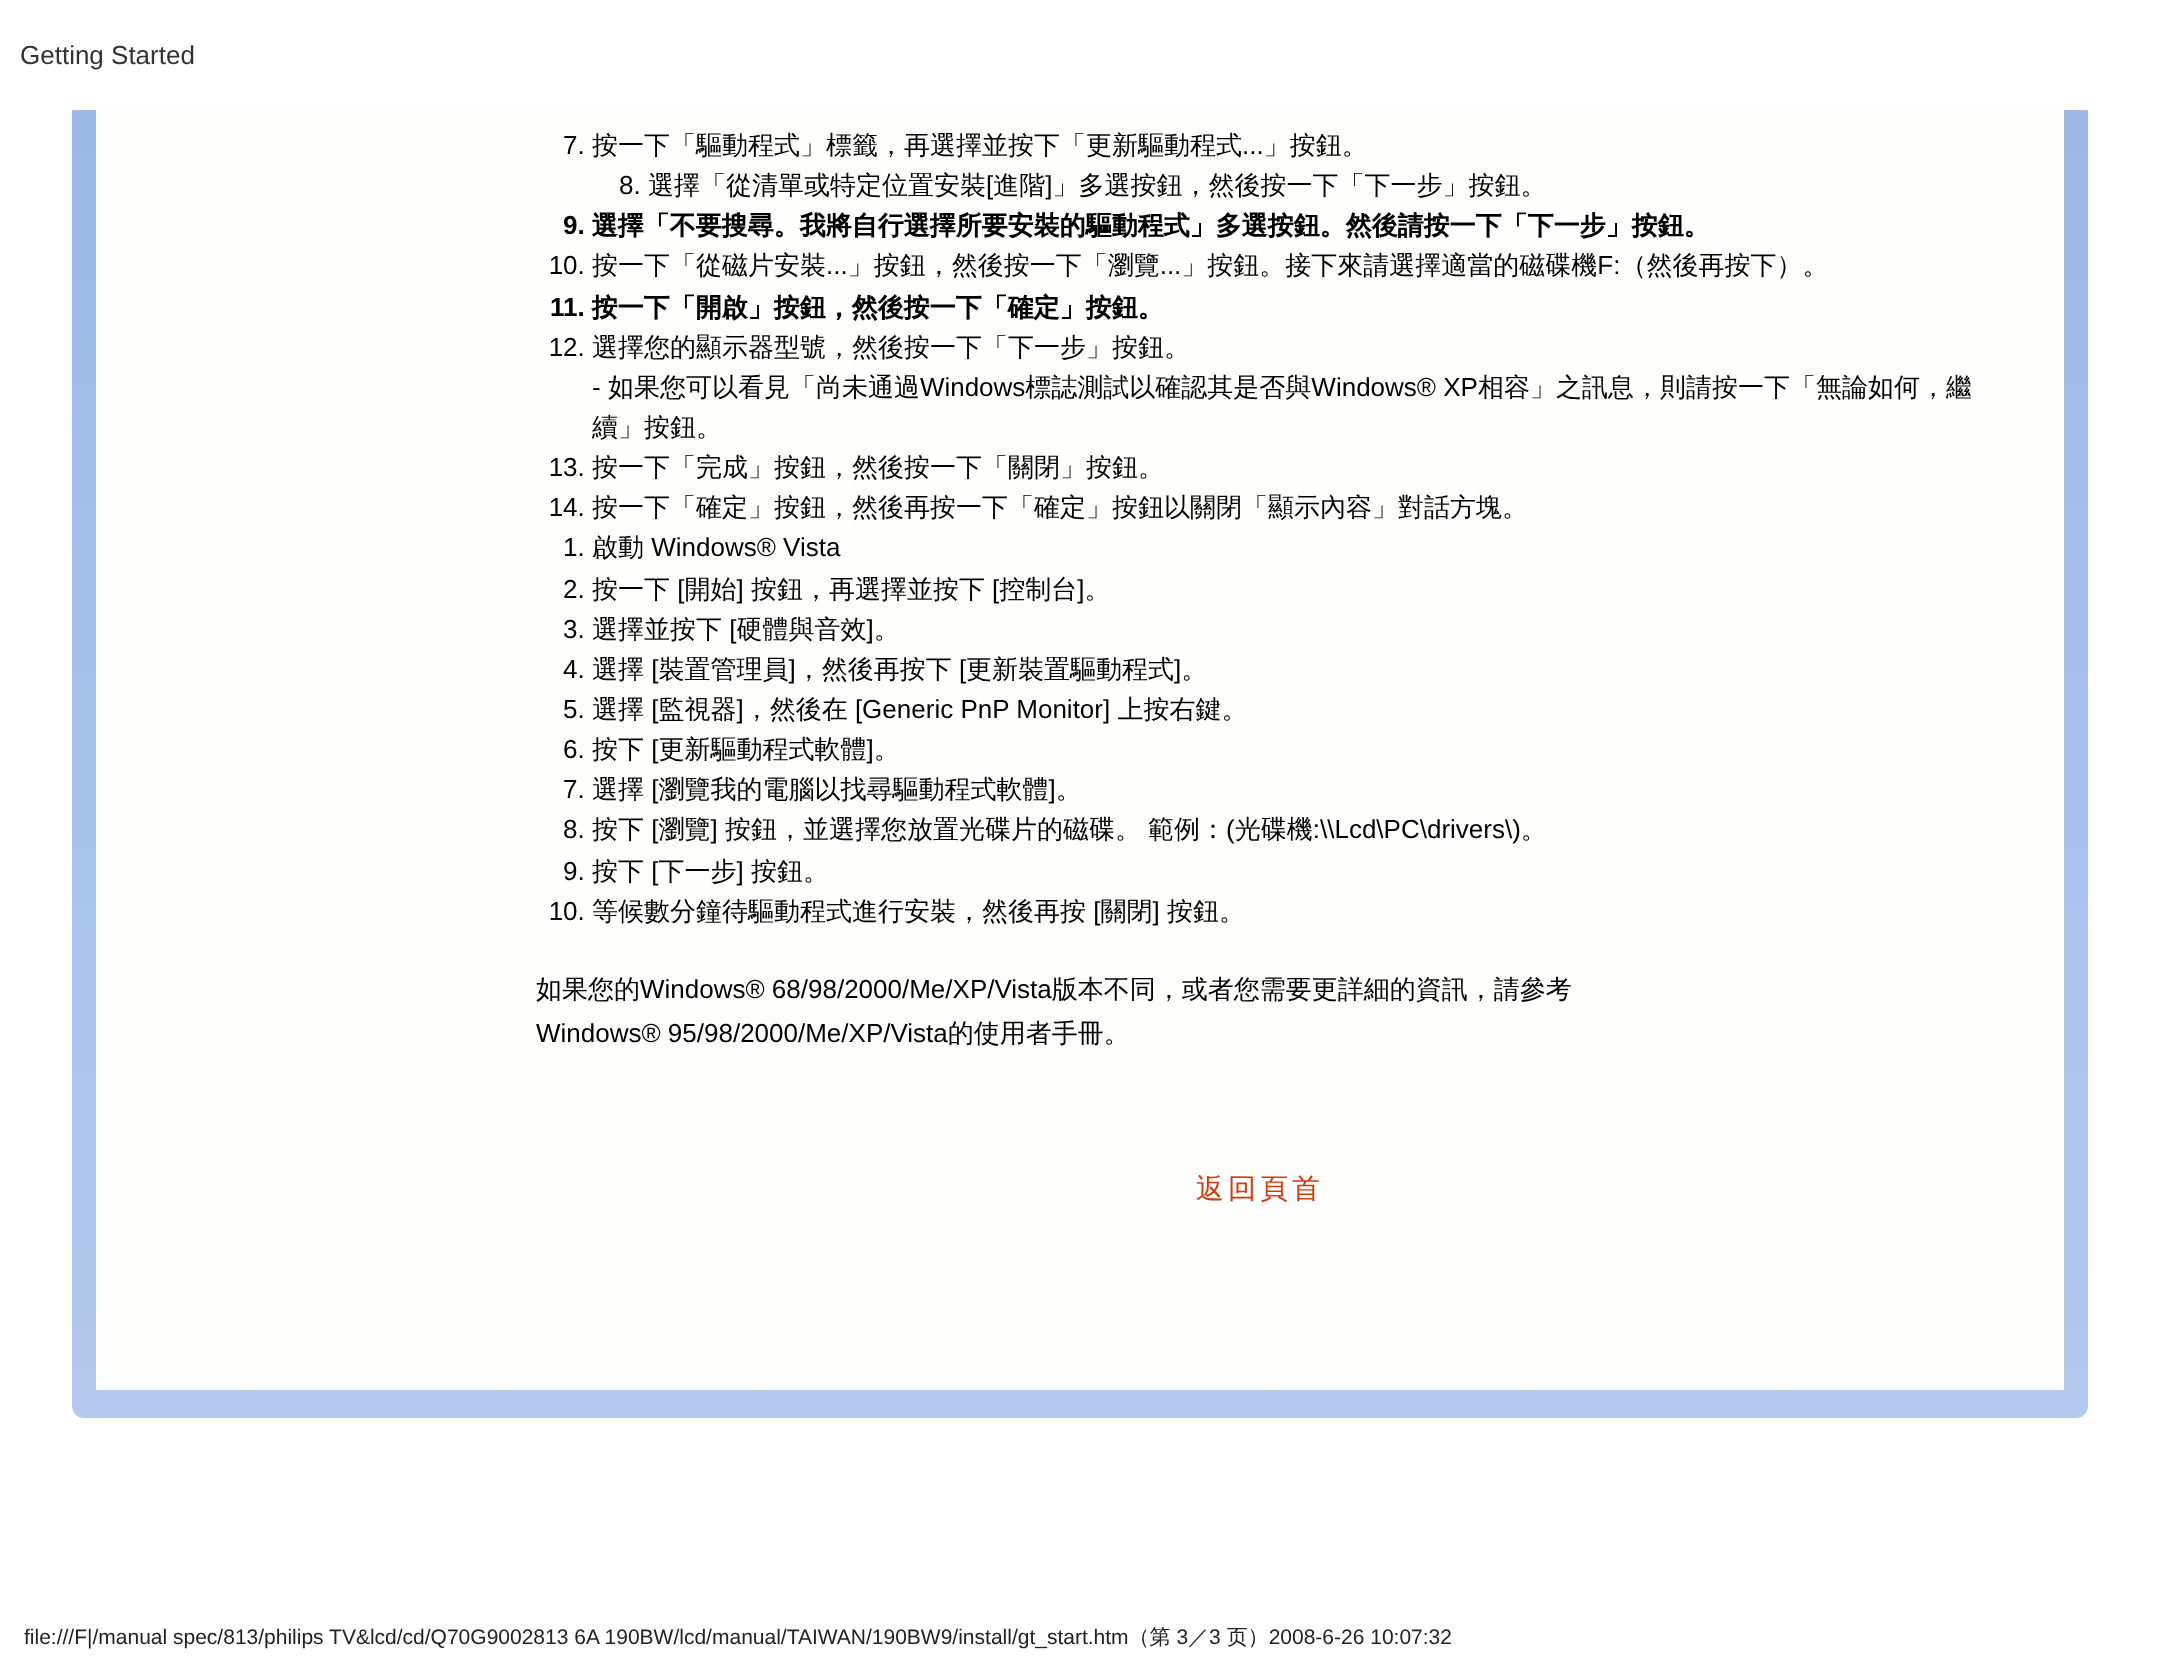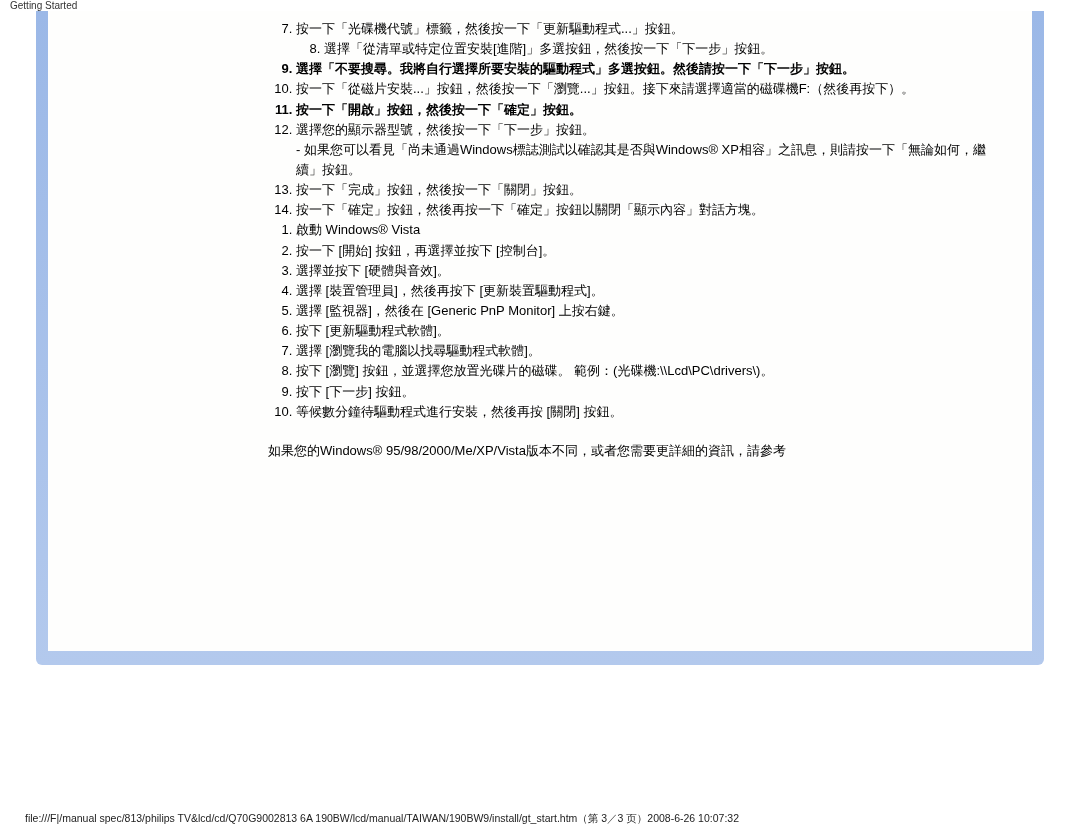--- a/index.html
+++ b/index.html
@@ -6,23 +6,23 @@
   body {
     font-family: Arial, "Microsoft JhengHei", sans-serif;
     font-size: 13px;
     color: #000;
     background: #fff;
     width: 1080px;
     height: 834px;
     position: relative;
   }
   .header-text {
-    font-size: 10px;
+    font-size: 13px;
     color: #333;
-    padding: 0 10px;
+    padding: 20px 10px;
   }
   .outer-frame {
     margin: 0 36px;
     background: linear-gradient(to bottom, #9bb8e7 0%, #b3c9ed 100%);
     padding: 0 12px 14px 12px;
     border-radius: 0 0 6px 6px;
   }
   .inner-page {
     background: #fefefd;
     padding: 8px 40px 30px 40px;
@@ -67,37 +67,37 @@
   .return-link a {
     color: #d23a0f;
     text-decoration: none;
     font-weight: normal;
     letter-spacing: 2px;
     font-size: 14px;
   }
   .bottom-path {
     position: absolute;
     bottom: 8px;
-    left: 25px;
+    left: 12px;
     font-size: 10.5px;
     color: #222;
     white-space: nowrap;
   }
 </style>
 </head>
 <body>
 
 <div class="header-text">Getting Started</div>
 
 <div class="outer-frame">
   <div class="inner-page">
     <div class="content-area">
 
       <ol class="xp-list" id="xp-list" start="7">
-          <li style="white-space: pre-line;">按一下「光碟機代號」標籤，然後按一下「更新驅動程式...」按鈕。</li>
+          <li style="white-space: pre-line;">按一下「驅動程式」標籤，再選擇並按下「更新驅動程式...」按鈕。</li>
           <li style="white-space: pre-line; margin-left: 28px;">選擇「從清單或特定位置安裝[進階]」多選按鈕，然後按一下「下一步」按鈕。</li>
           <li style="white-space: pre-line; font-weight: bold;">選擇「不要搜尋。我將自行選擇所要安裝的驅動程式」多選按鈕。然後請按一下「下一步」按鈕。</li>
           <li style="white-space: pre-line;">按一下「從磁片安裝...」按鈕，然後按一下「瀏覽...」按鈕。接下來請選擇適當的磁碟機F:（然後再按下）。</li>
           <li style="white-space: pre-line; font-weight: bold;">按一下「開啟」按鈕，然後按一下「確定」按鈕。</li>
           <li style="white-space: pre-line;">選擇您的顯示器型號，然後按一下「下一步」按鈕。
 - 如果您可以看見「尚未通過Windows標誌測試以確認其是否與Windows® XP相容」之訊息，則請按一下「無論如何，繼續」按鈕。</li>
           <li style="white-space: pre-line;">按一下「完成」按鈕，然後按一下「關閉」按鈕。</li>
           <li style="white-space: pre-line;">按一下「確定」按鈕，然後再按一下「確定」按鈕以關閉「顯示內容」對話方塊。</li>
         </ol>
 
@@ -109,21 +109,25 @@
           <li>選擇 [裝置管理員]，然後再按下 [更新裝置驅動程式]。</li>
           <li>選擇 [監視器]，然後在 [Generic PnP Monitor] 上按右鍵。</li>
           <li>按下 [更新驅動程式軟體]。</li>
           <li>選擇 [瀏覽我的電腦以找尋驅動程式軟體]。</li>
           <li>按下 [瀏覽] 按鈕，並選擇您放置光碟片的磁碟。  範例：(光碟機:\\Lcd\PC\drivers\)。</li>
           <li>按下 [下一步] 按鈕。</li>
           <li>等候數分鐘待驅動程式進行安裝，然後再按 [關閉] 按鈕。</li>
         </ol>
 
       <div class="footnote-text">
-        <span>如果您的Windows® 95/98/2000/Me/XP/Vista版本不同，或者您需要更詳細的資訊，請參考</span><br>
+        <span>如果您的Windows® 68/98/2000/Me/XP/Vista版本不同，或者您需要更詳細的資訊，請參考</span><br>
+        <span>Windows® 95/98/2000/Me/XP/Vista的使用者手冊。</span>
       </div>
 
+      <div class="return-link">
+        <a href="#">返回頁首</a>
+      </div>
 
     </div>
   </div>
 </div>
 
 <div class="bottom-path">file:///F|/manual spec/813/philips TV&amp;lcd/cd/Q70G9002813 6A 190BW/lcd/manual/TAIWAN/190BW9/install/gt_start.htm（第 3／3 页）2008-6-26 10:07:32</div>
 
 </body></html>

